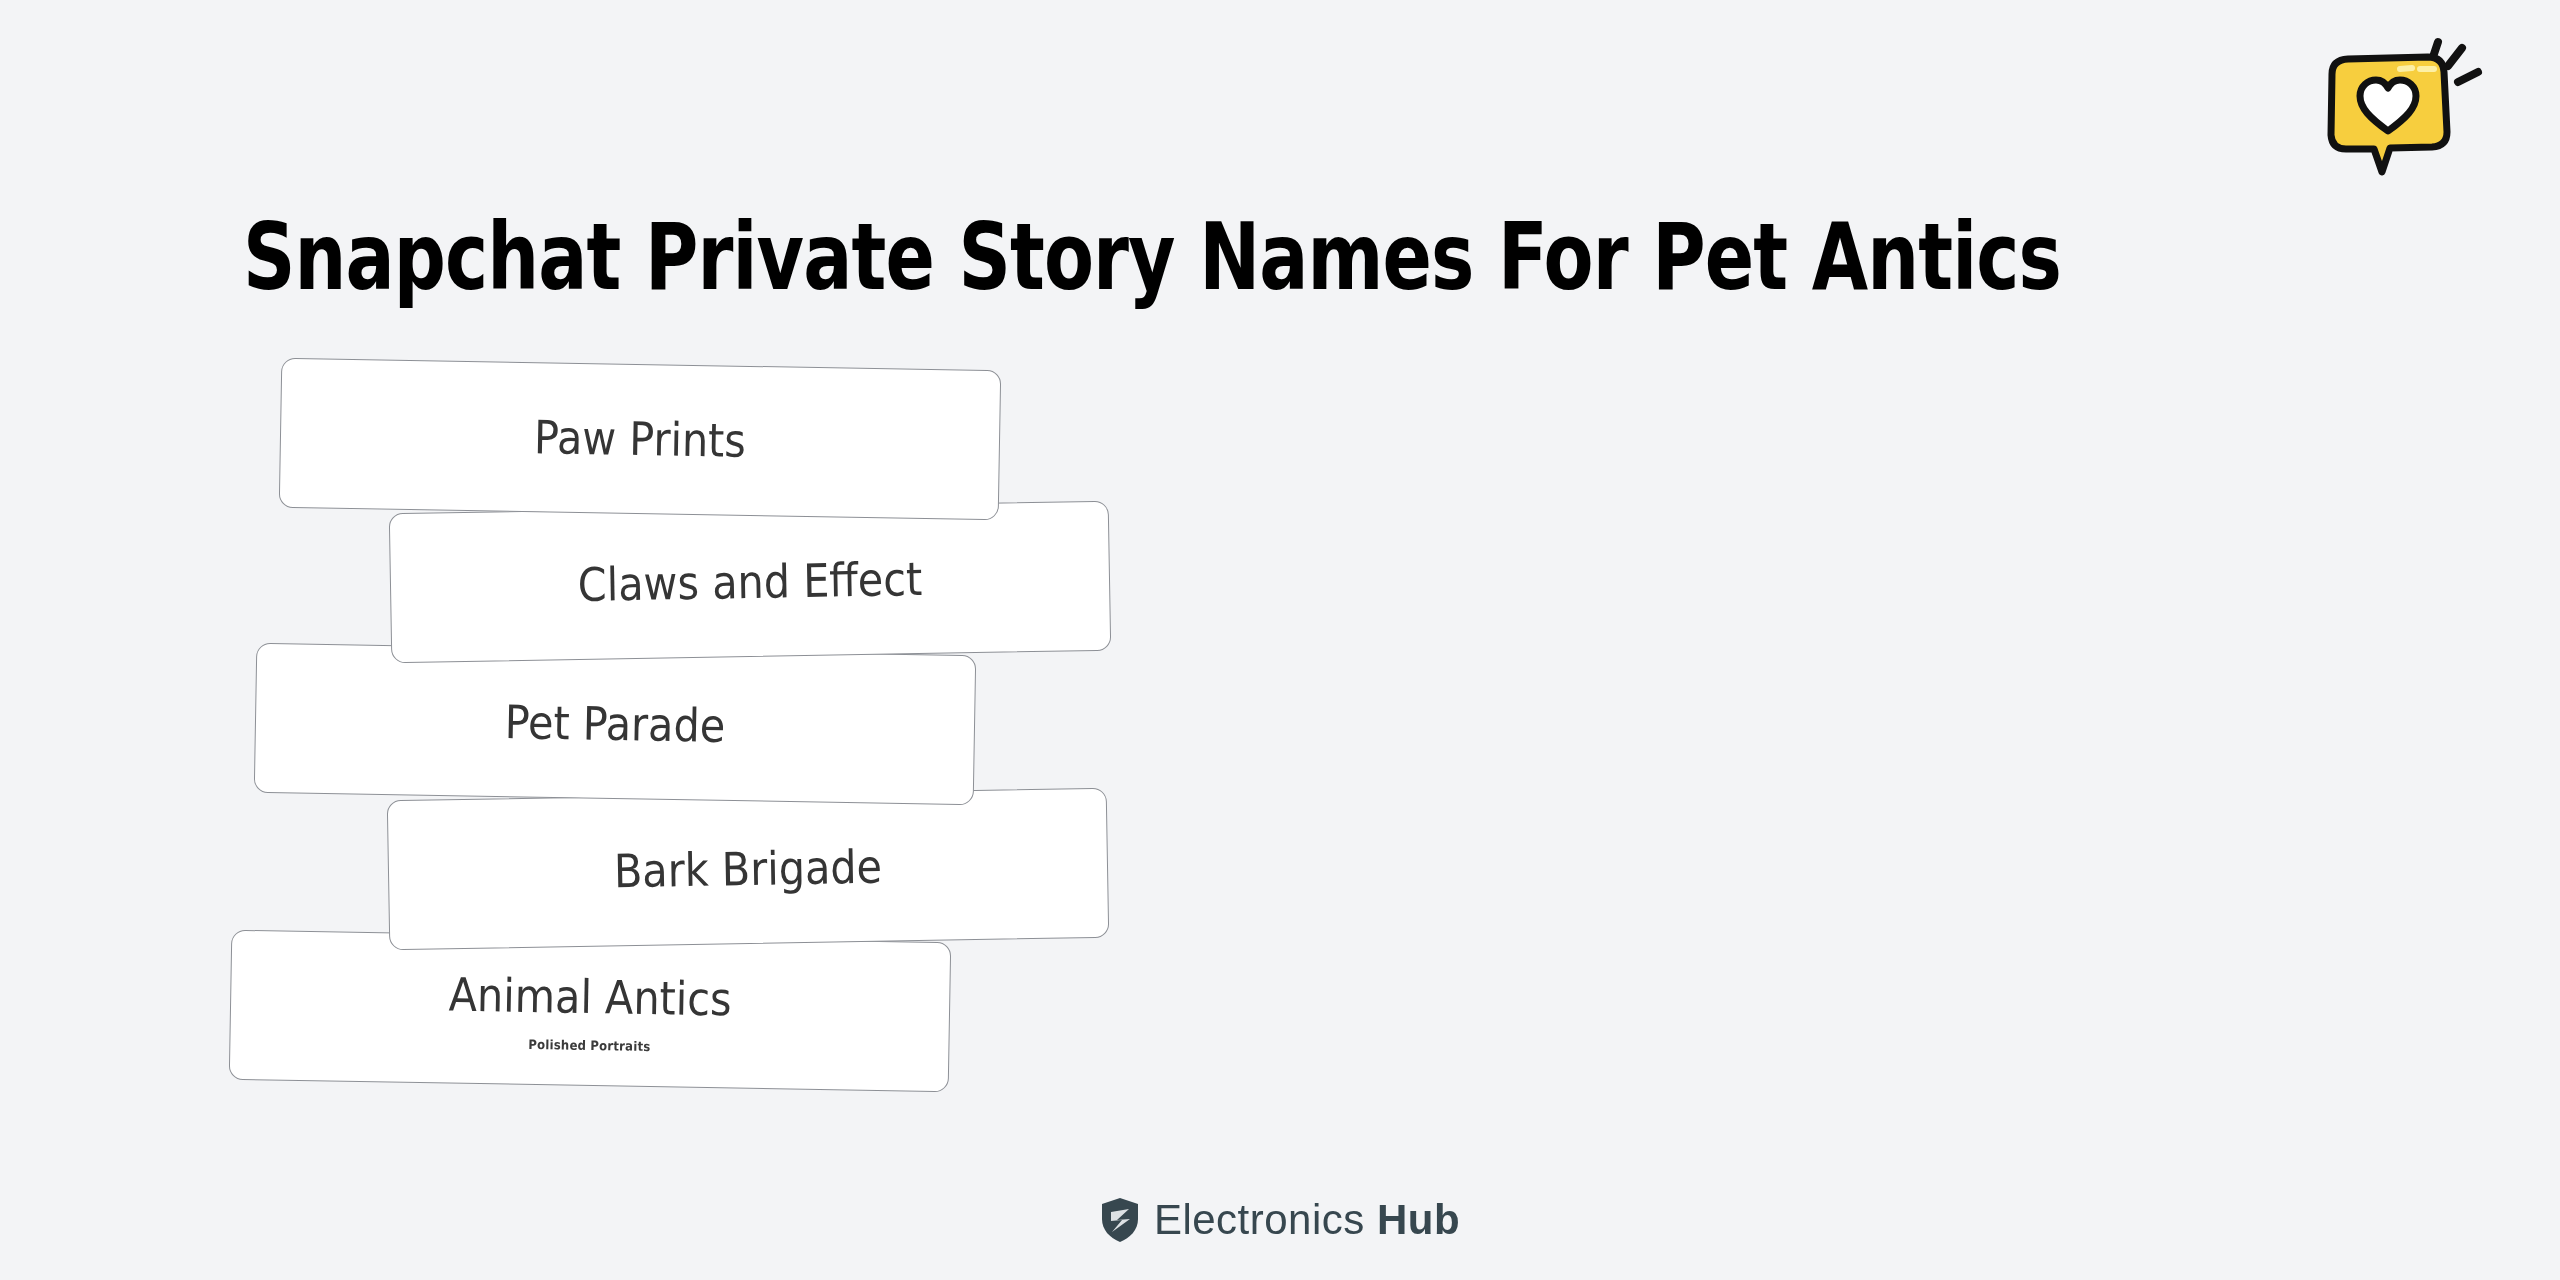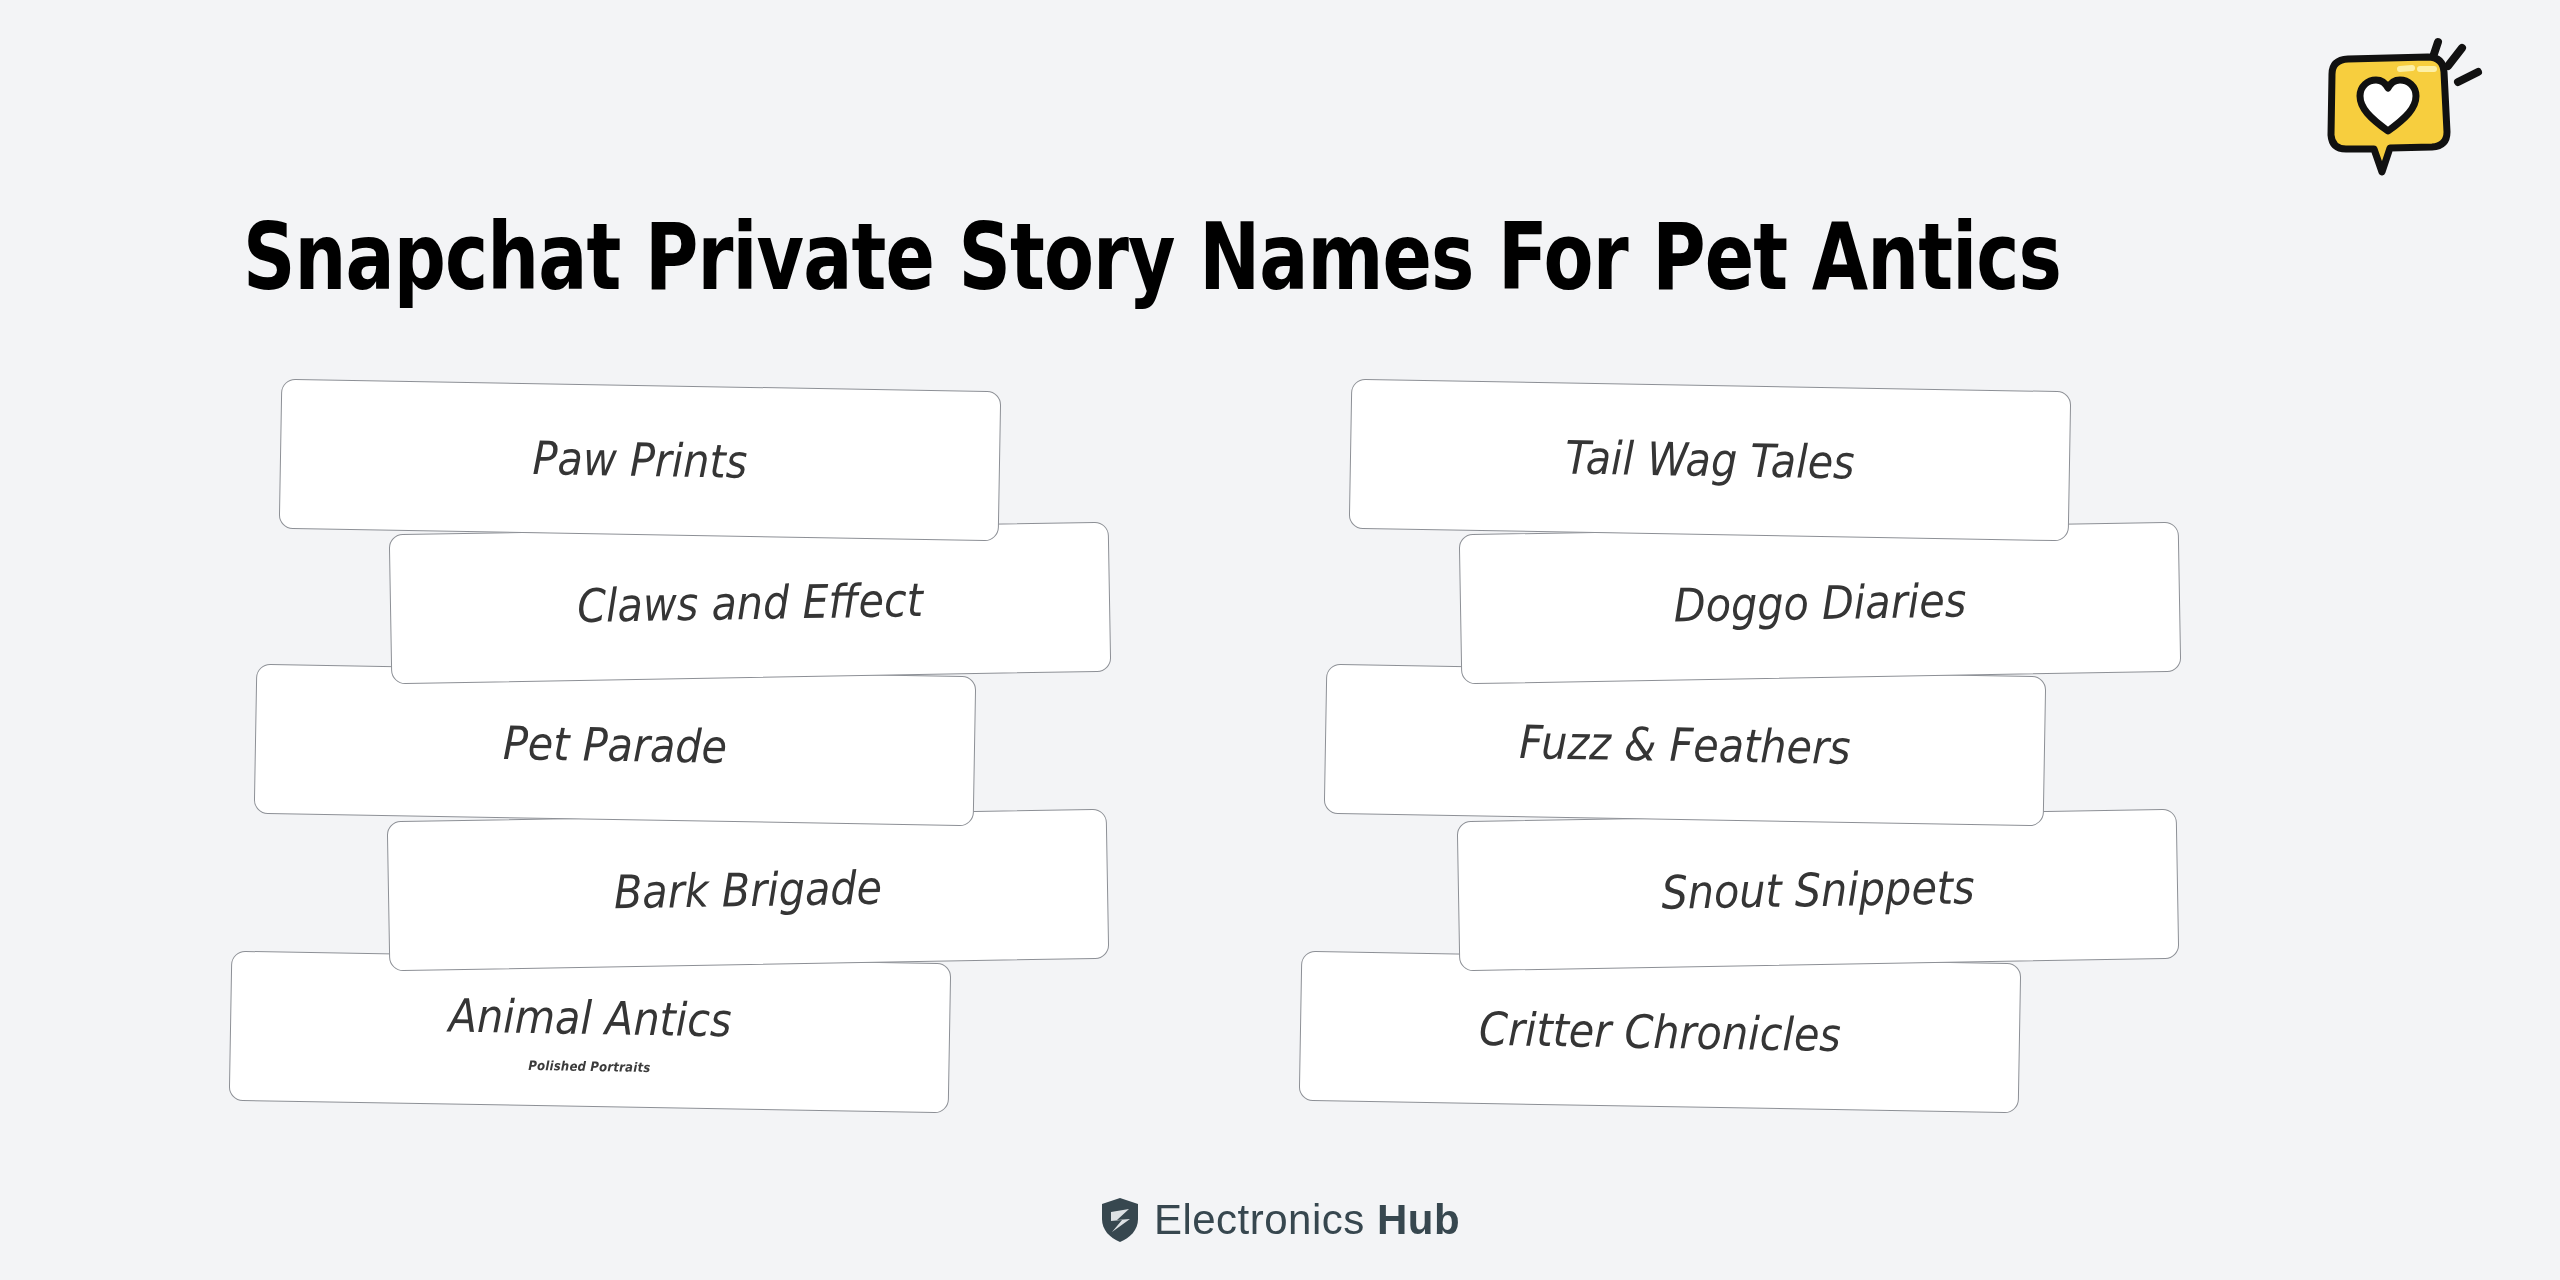--- a/index.html
+++ b/index.html
@@ -41,25 +41,24 @@
     position: absolute;
     top: 28px;
     right: 52px;
     width: 200px;
     height: 160px;
   }
 
   
   .columns {
     position: absolute;
-    top: 385px;
+    top: 364px;
     left: 0;
     width: 2560px;
     height: 740px;
-    font-style: italic;
   }
   .col {
     position: absolute;
     top: 0;
     width: 900px;
     height: 740px;
   }
   .col-left  { left: 300px; }
   .col-right { left: 1370px; }
 
@@ -165,42 +164,20 @@
     <div class="card p3">
       <div class="card-label">Bark Brigade</div>
 
     </div>
     <div class="card p4">
       <div class="card-label">Animal Antics</div>
       <div class="card-sub">Polished Portraits</div>
     </div>
   </div>
 
-  <div class="col col-right">
-    <div class="card p0">
-      <div class="card-label">Tail Wag Tales</div>
-
-    </div>
-    <div class="card p1">
-      <div class="card-label">Doggo Diaries</div>
-
-    </div>
-    <div class="card p2">
-      <div class="card-label">Fuzz &amp; Feathers</div>
-
-    </div>
-    <div class="card p3">
-      <div class="card-label">Snout Snippets</div>
-
-    </div>
-    <div class="card p4">
-      <div class="card-label">Critter Chronicles</div>
-
-    </div>
-  </div>
 
 </div>
 
 <div class="footer">
   <svg class="footer-shield" viewBox="0 0 40 46" width="40" height="46" xmlns="http://www.w3.org/2000/svg">
     <path d="M20 1 L38 7 L38 22 C38 33 30 41 20 45 C10 41 2 33 2 22 L2 7 Z" fill="#37474f"></path>
     <path d="M11 15 L29 12 L17 23 L30 22 L12 35 L22 23 L11 24 Z" fill="#eceff1" opacity="0.92"></path>
   </svg>
   <div class="footer-text">
     <span class="light">Electronics</span><span>&nbsp;</span><span class="bold">Hub</span>

